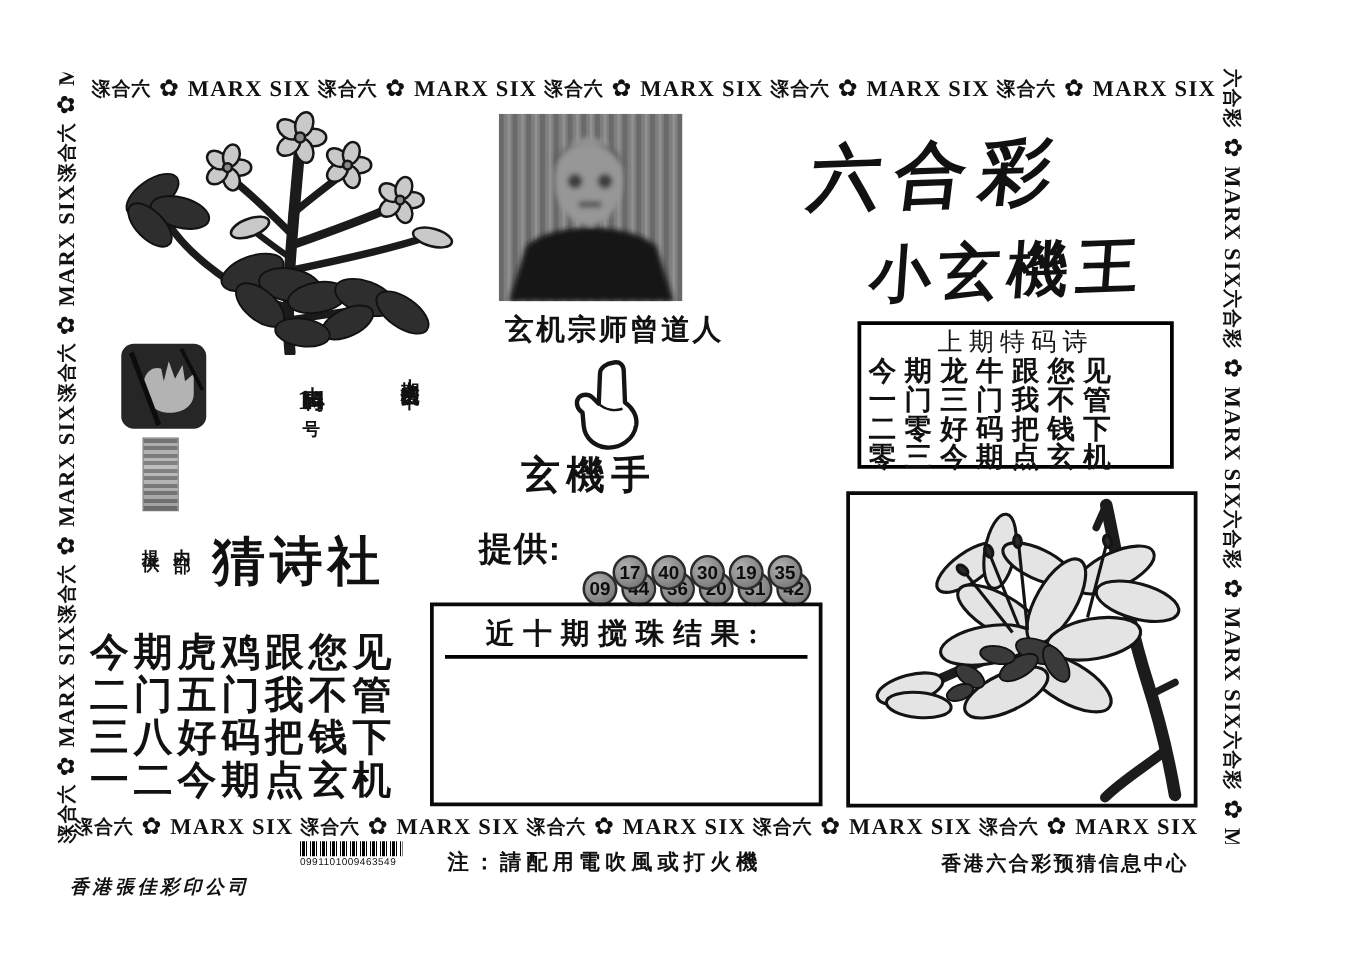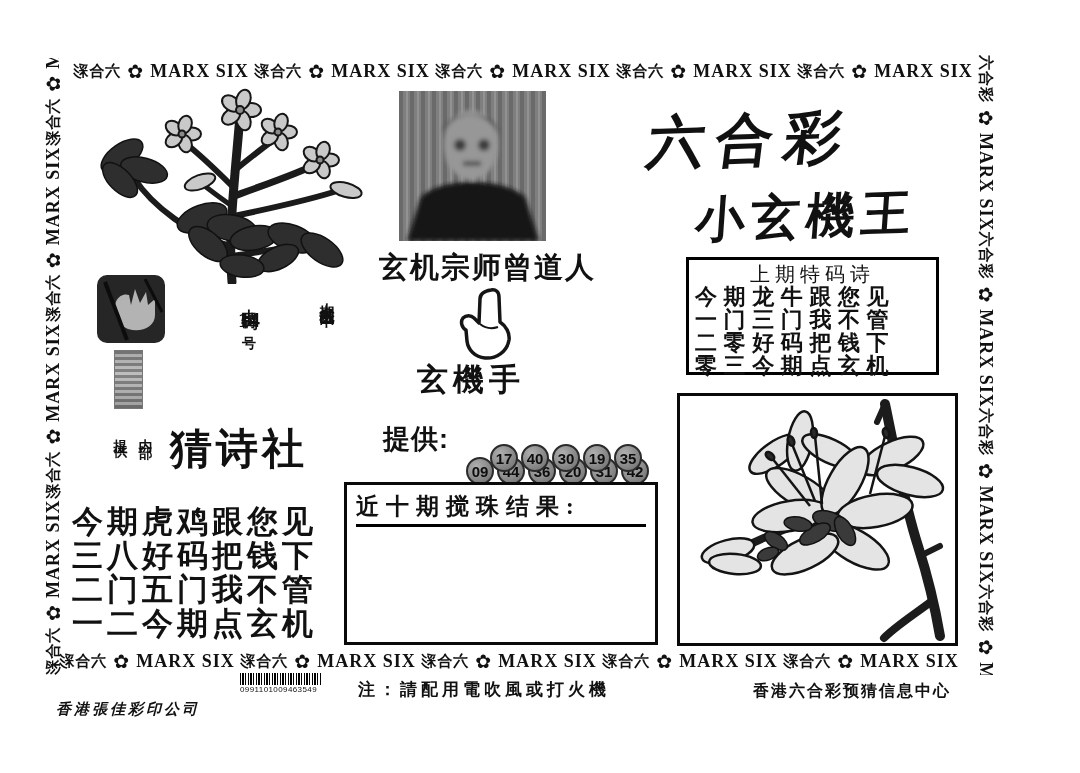--- a/index.html
+++ b/index.html
@@ -16,21 +16,21 @@
   .bottom-border{left:56px;top:646px;width:905px;height:30px;}
   .vwrap{position:absolute;overflow:hidden;}
   .lwrap{left:31px;top:58px;width:44px;height:618px;}
   .rwrap{left:963px;top:55px;width:46px;height:620px;}
   .vstrip{position:absolute;top:0;left:0;width:618px;height:44px;transform-origin:0 0;}
   .lwrap .vstrip{transform:rotate(-90deg) translateX(-618px);}
   .rwrap .vstrip{width:620px;height:46px;transform:rotate(90deg) translateY(-46px);}
   
   .plant{position:absolute;left:82px;top:86px;width:300px;height:198px;}
   .photo{position:absolute;left:399px;top:91px;width:147px;height:150px;}
-  .photo-caption{position:absolute;left:379px;top:248px;width:200px;font-size:29px;font-weight:800;letter-spacing:2px;white-space:nowrap;}
+  .photo-caption{position:absolute;left:379px;top:248px;width:200px;font-size:23px;font-weight:800;letter-spacing:2px;white-space:nowrap;text-align:right;}
   .stamp1{position:absolute;left:96px;top:274px;width:70px;height:70px;}
   .stamp2{position:absolute;left:114px;top:350px;width:27px;height:57px;border:1px solid #777;
           background:linear-gradient(180deg,#9a9a9a,#b3b3b3 40%,#8e8e8e);}
   .stamp2::after{content:"";display:block;width:100%;height:100%;
           background:repeating-linear-gradient(0deg,rgba(40,40,40,.35) 0 3px,rgba(255,255,255,.15) 3px 6px);}
   .hand-icon{position:absolute;left:449px;top:286px;width:72px;height:76px;}
   .flower-box{position:absolute;left:677px;top:393px;width:281px;height:253px;border:3px solid #0a0a0a;box-sizing:border-box;}
   .flower-box svg{width:100%;height:100%;}
   
   .title1{position:absolute;left:648px;top:102px;font-size:57px;font-weight:900;letter-spacing:11px;
@@ -60,21 +60,21 @@
         display:flex;align-items:center;justify-content:center;font-weight:800;font-size:15px;color:#0d0d0d;}
   
   .small-grid{position:absolute;left:112px;top:428px;display:flex;gap:7px;}
   .small-grid .vcol{font-size:14px;font-weight:800;letter-spacing:5px;height:48px;}
   .society-name{position:absolute;left:170px;top:421px;font-size:42px;font-weight:900;letter-spacing:4px;white-space:nowrap;}
   .poem2{position:absolute;left:72px;top:505px;font-family:"Liberation Serif","DejaVu Serif",serif;
          font-size:31px;font-weight:600;letter-spacing:4px;line-height:34px;white-space:nowrap;}
   
   .results-box{position:absolute;left:344px;top:482px;width:314px;height:163px;border:3px solid #0a0a0a;box-sizing:border-box;}
   .results-title{margin:6px 9px 0;font-family:"Liberation Serif",serif;font-size:23px;font-weight:600;
-                 letter-spacing:7px;border-bottom:3px solid #000;padding-bottom:2px;white-space:nowrap;}
+                 letter-spacing:7px;border-bottom:3px solid #000;padding-bottom:2px;white-space:nowrap;text-align:center;}
   
   .printer{position:absolute;left:56px;top:700px;font-family:"Liberation Serif","DejaVu Serif",serif;
            font-style:italic;font-weight:700;font-size:15px;letter-spacing:3px;white-space:nowrap;text-align:right;}
   .barcode{position:absolute;left:240px;top:673px;width:82px;text-align:left;}
   .barcode .bars{height:12px;background:repeating-linear-gradient(90deg,#000 0 1px,#fff 1px 2px,#000 2px 4px,#fff 4px 5px,#000 5px 6px,#fff 6px 8px);}
   .barcode .bnum{font-size:8px;letter-spacing:0.4px;white-space:nowrap;line-height:9px;}
   .note{position:absolute;left:358px;top:678px;font-size:17px;font-weight:800;letter-spacing:4px;white-space:nowrap;}
   .center-name{position:absolute;left:753px;top:681px;font-size:16px;font-weight:700;letter-spacing:2px;white-space:nowrap;}
 </style>
 </head>
@@ -322,22 +322,22 @@
     <span class="ball">35</span>
   </div>
 
   <div class="small-grid">
     <span class="vcol">提供</span>
     <span class="vcol">内部</span>
   </div>
   <div class="society-name">猜诗社</div>
   <div class="poem2">
     <div>今期虎鸡跟您见</div>
+    <div>二门五门我不管</div>
     <div>三八好码把钱下</div>
-    <div>二门五门我不管</div>
     <div>一二今期点玄机</div>
   </div>
 
   <div class="results-box">
     <div class="results-title">近十期搅珠结果:</div>
   </div>
 
   <div class="flower-box">
     <svg viewBox="0 0 275 247">
       <g stroke="#1c1c1c" fill="none" stroke-linecap="round">

